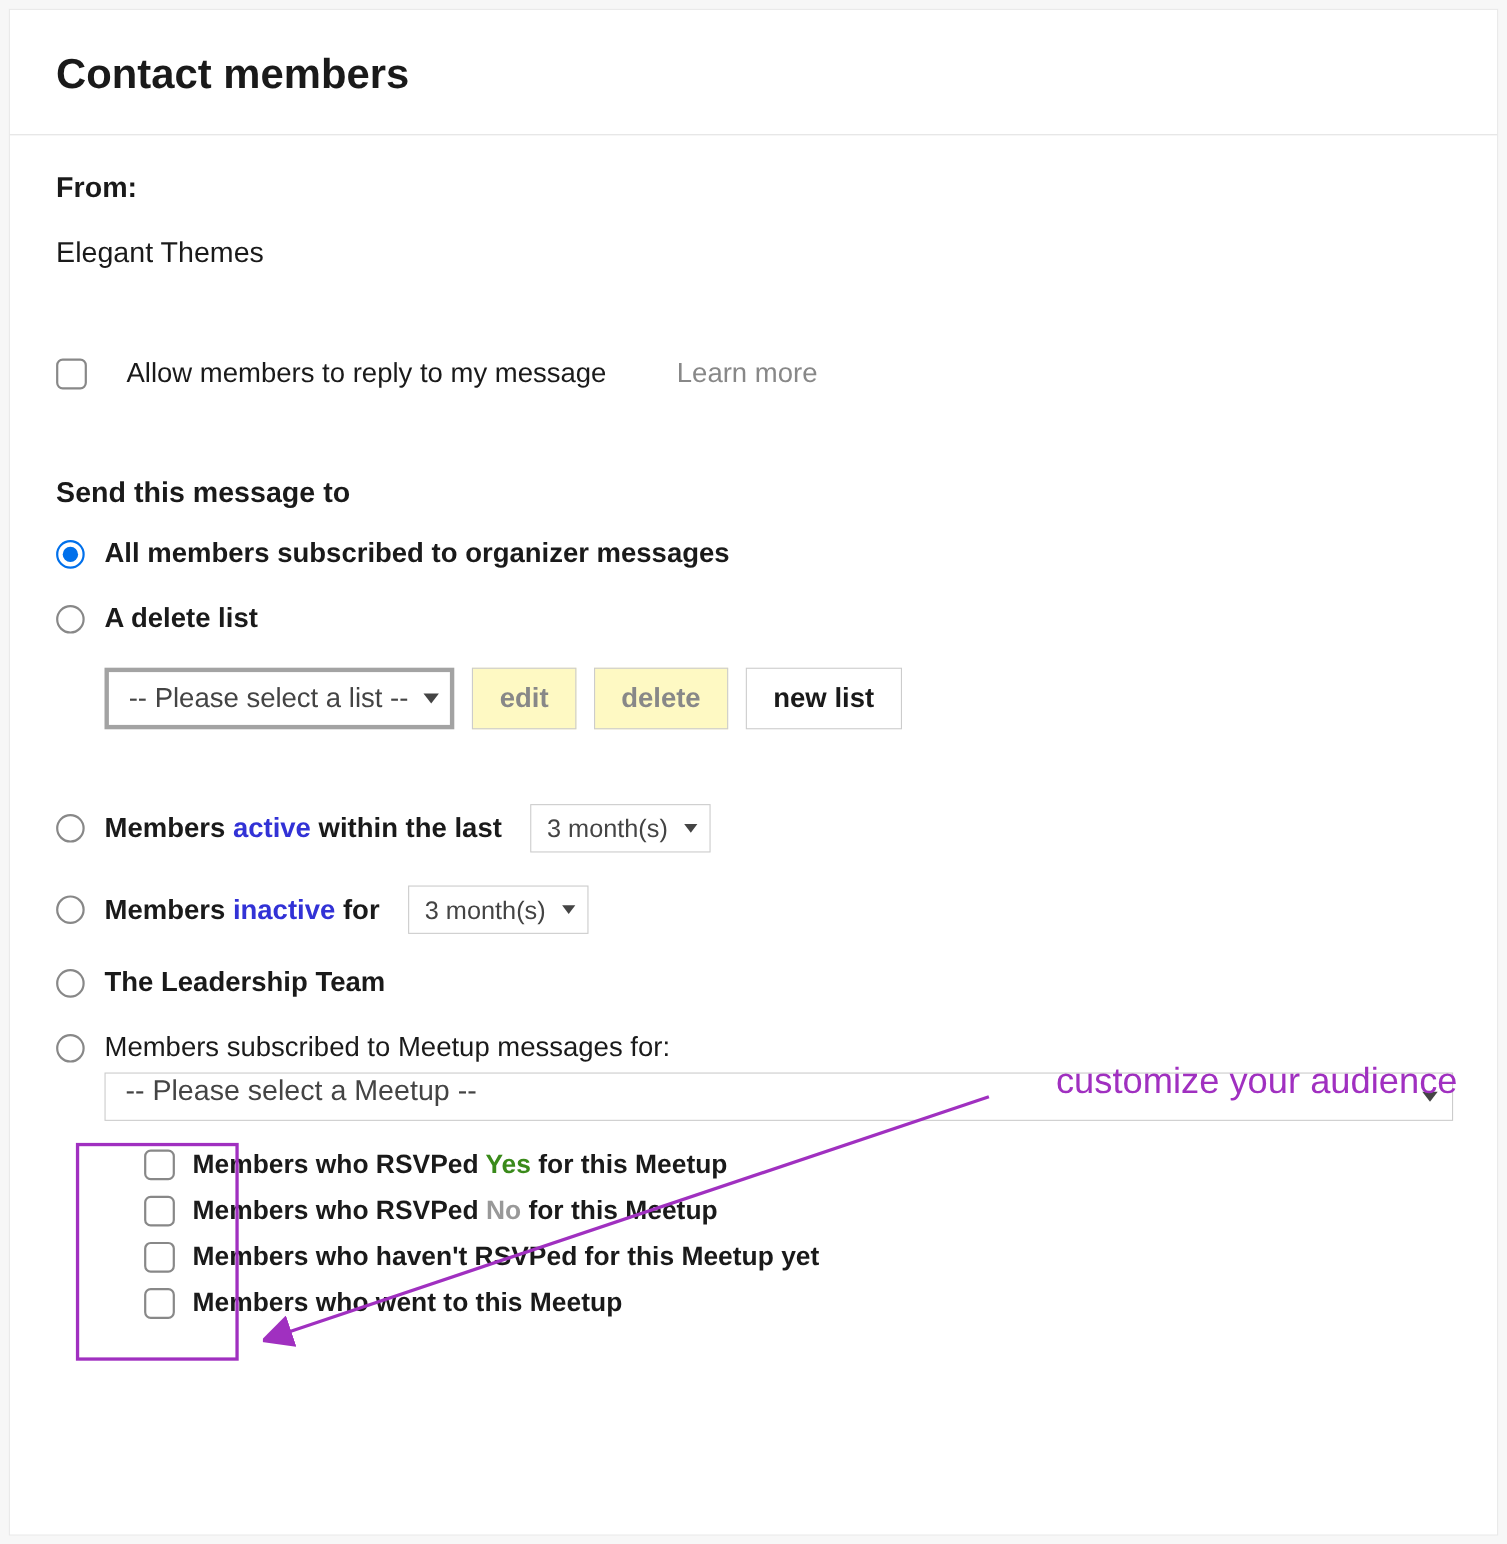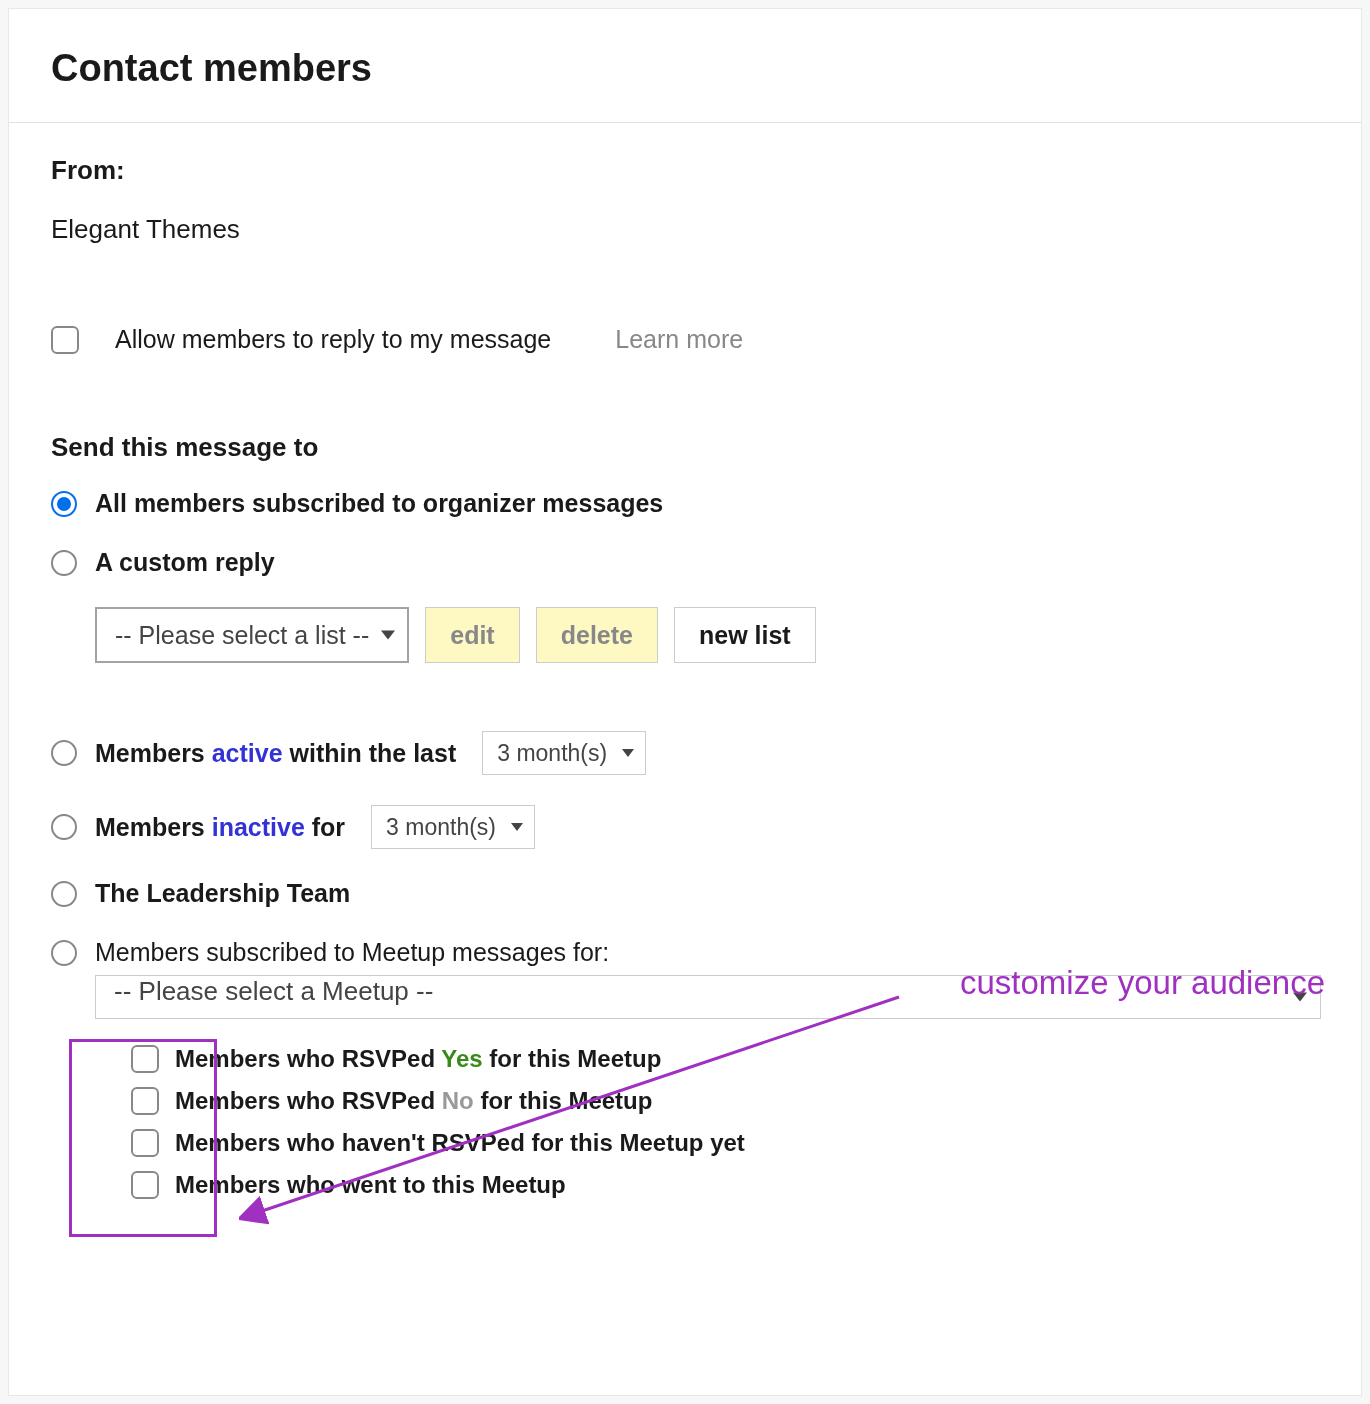--- a/index.html
+++ b/index.html
@@ -120,21 +120,21 @@
       margin-left: 44px;
     }
     .list-controls {
       display: flex;
       align-items: center;
       gap: 16px;
       margin-bottom: 68px;
     }
     .select {
       height: 56px;
-      border: 2px solid #a3a3a3;
+      border: 4px solid #a3a3a3;
       background: #fff;
       font-size: 25px;
       padding: 0 38px 0 18px;
       color: #444;
       cursor: pointer;
       appearance: none;
       position: relative;
       display: flex;
       align-items: center;
     }
@@ -296,21 +296,21 @@
 
     <div class="section-label">Send this message to</div>
 
     <div class="radio-row">
       <div class="radio selected"></div>
       <span class="radio-label">All members subscribed to organizer messages</span>
     </div>
 
     <div class="radio-row">
       <div class="radio"></div>
-      <span class="radio-label">A custom reply</span>
+      <span class="radio-label">A delete list</span>
     </div>
 
     <div class="list-controls indent">
       <div class="select-wrap">
         <div class="select">-- Please select a list --</div>
       </div>
       <button class="btn">edit</button>
       <button class="btn">delete</button>
       <button class="btn btn-white">new list</button>
     </div>

